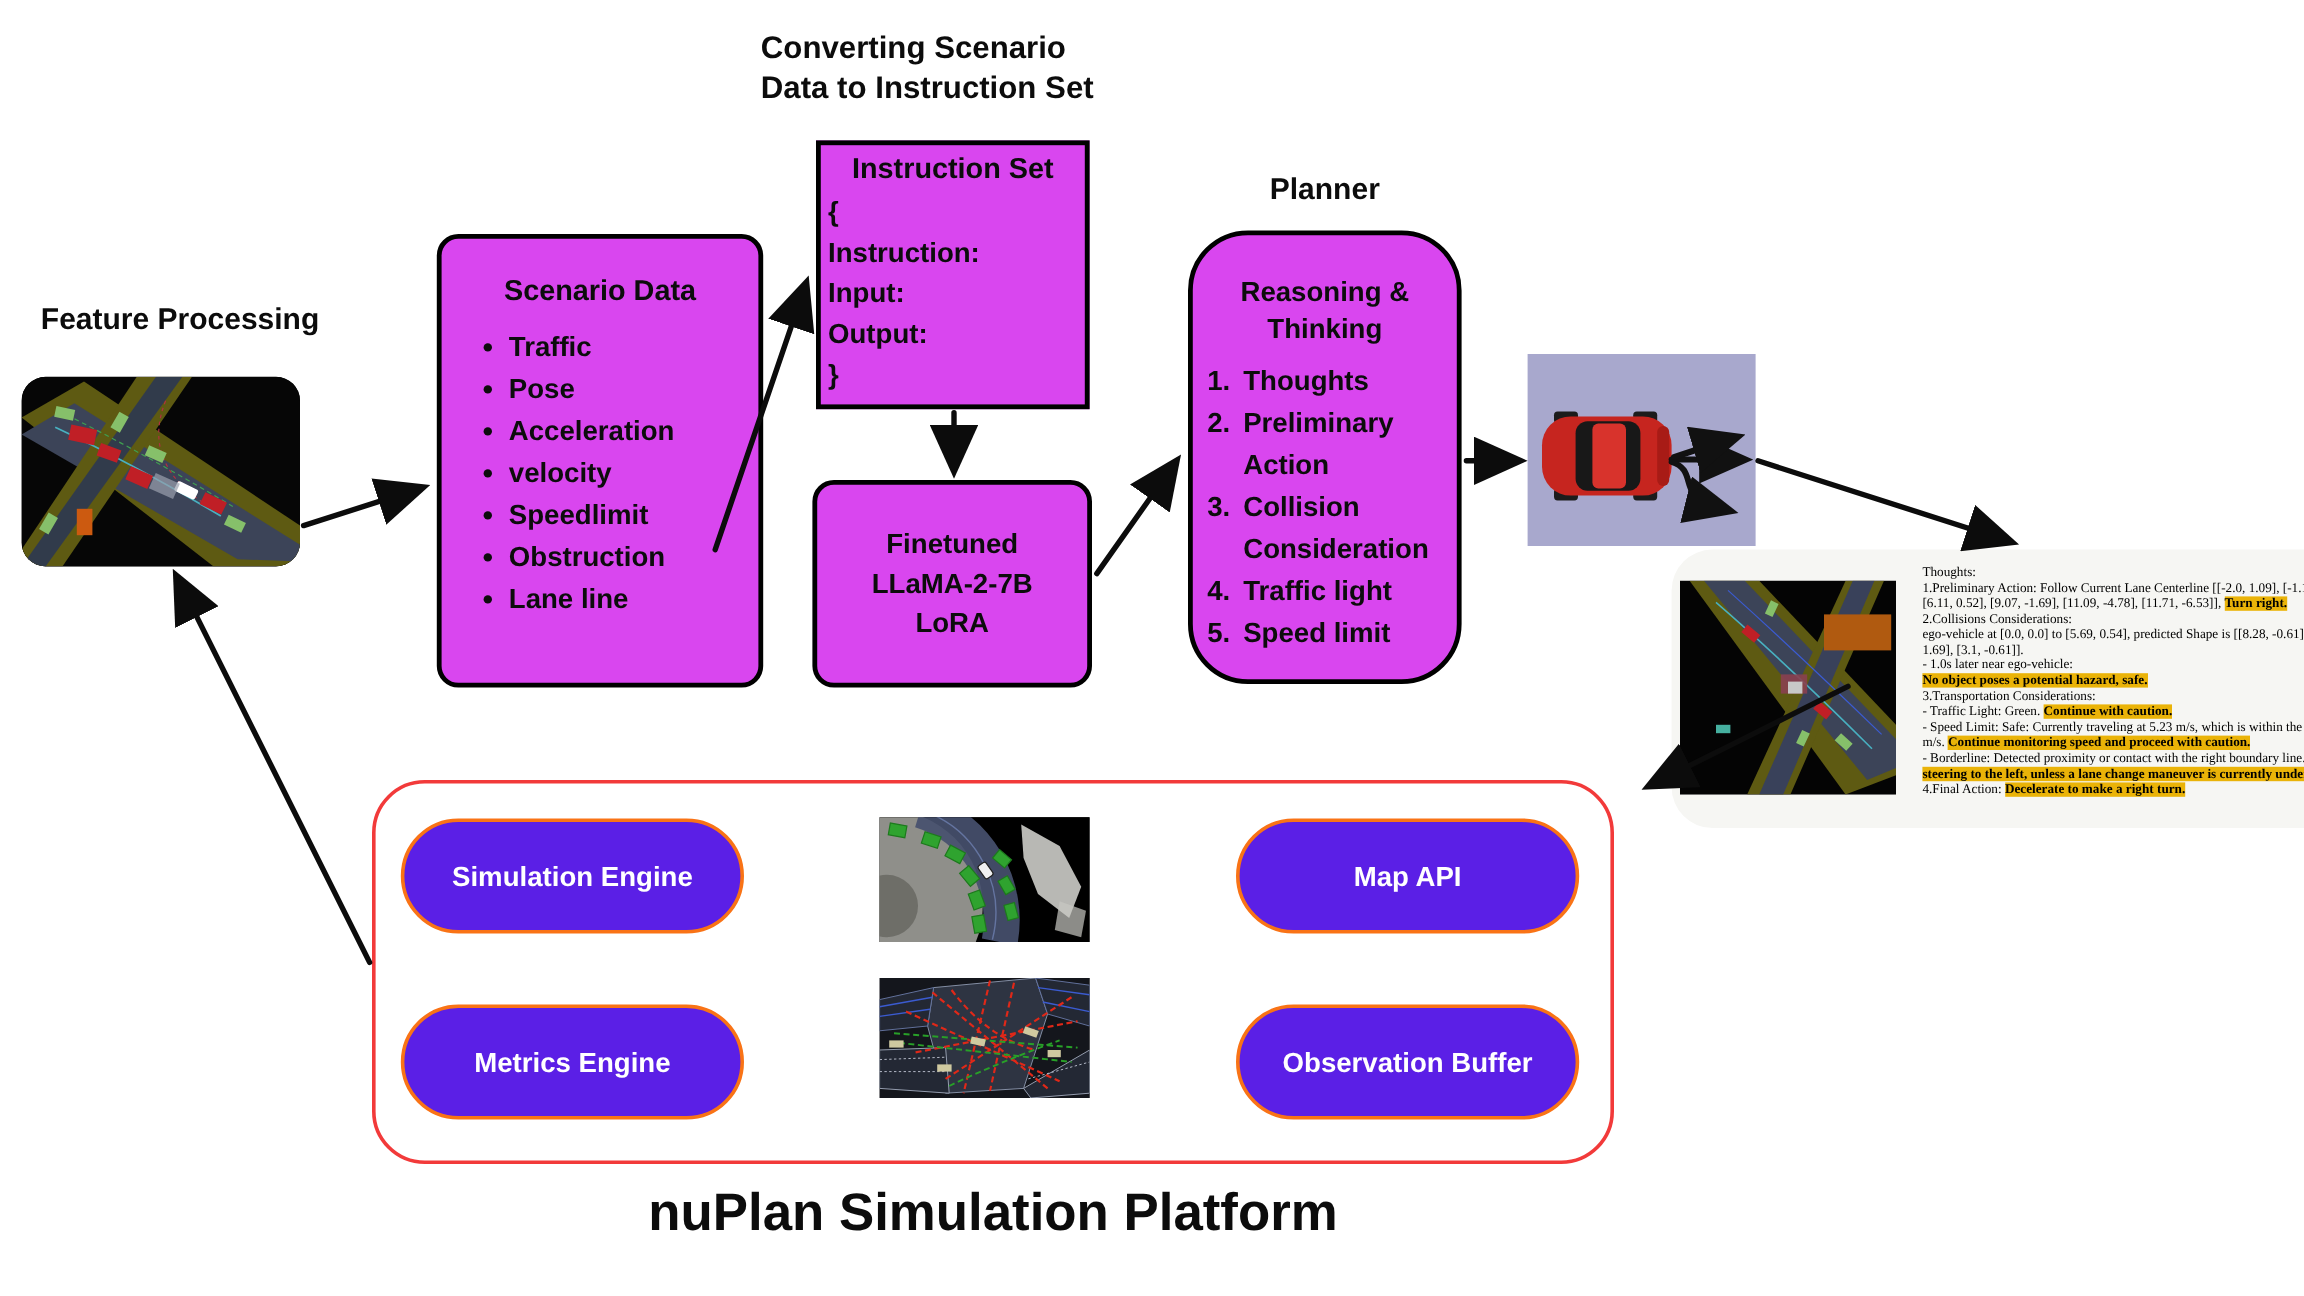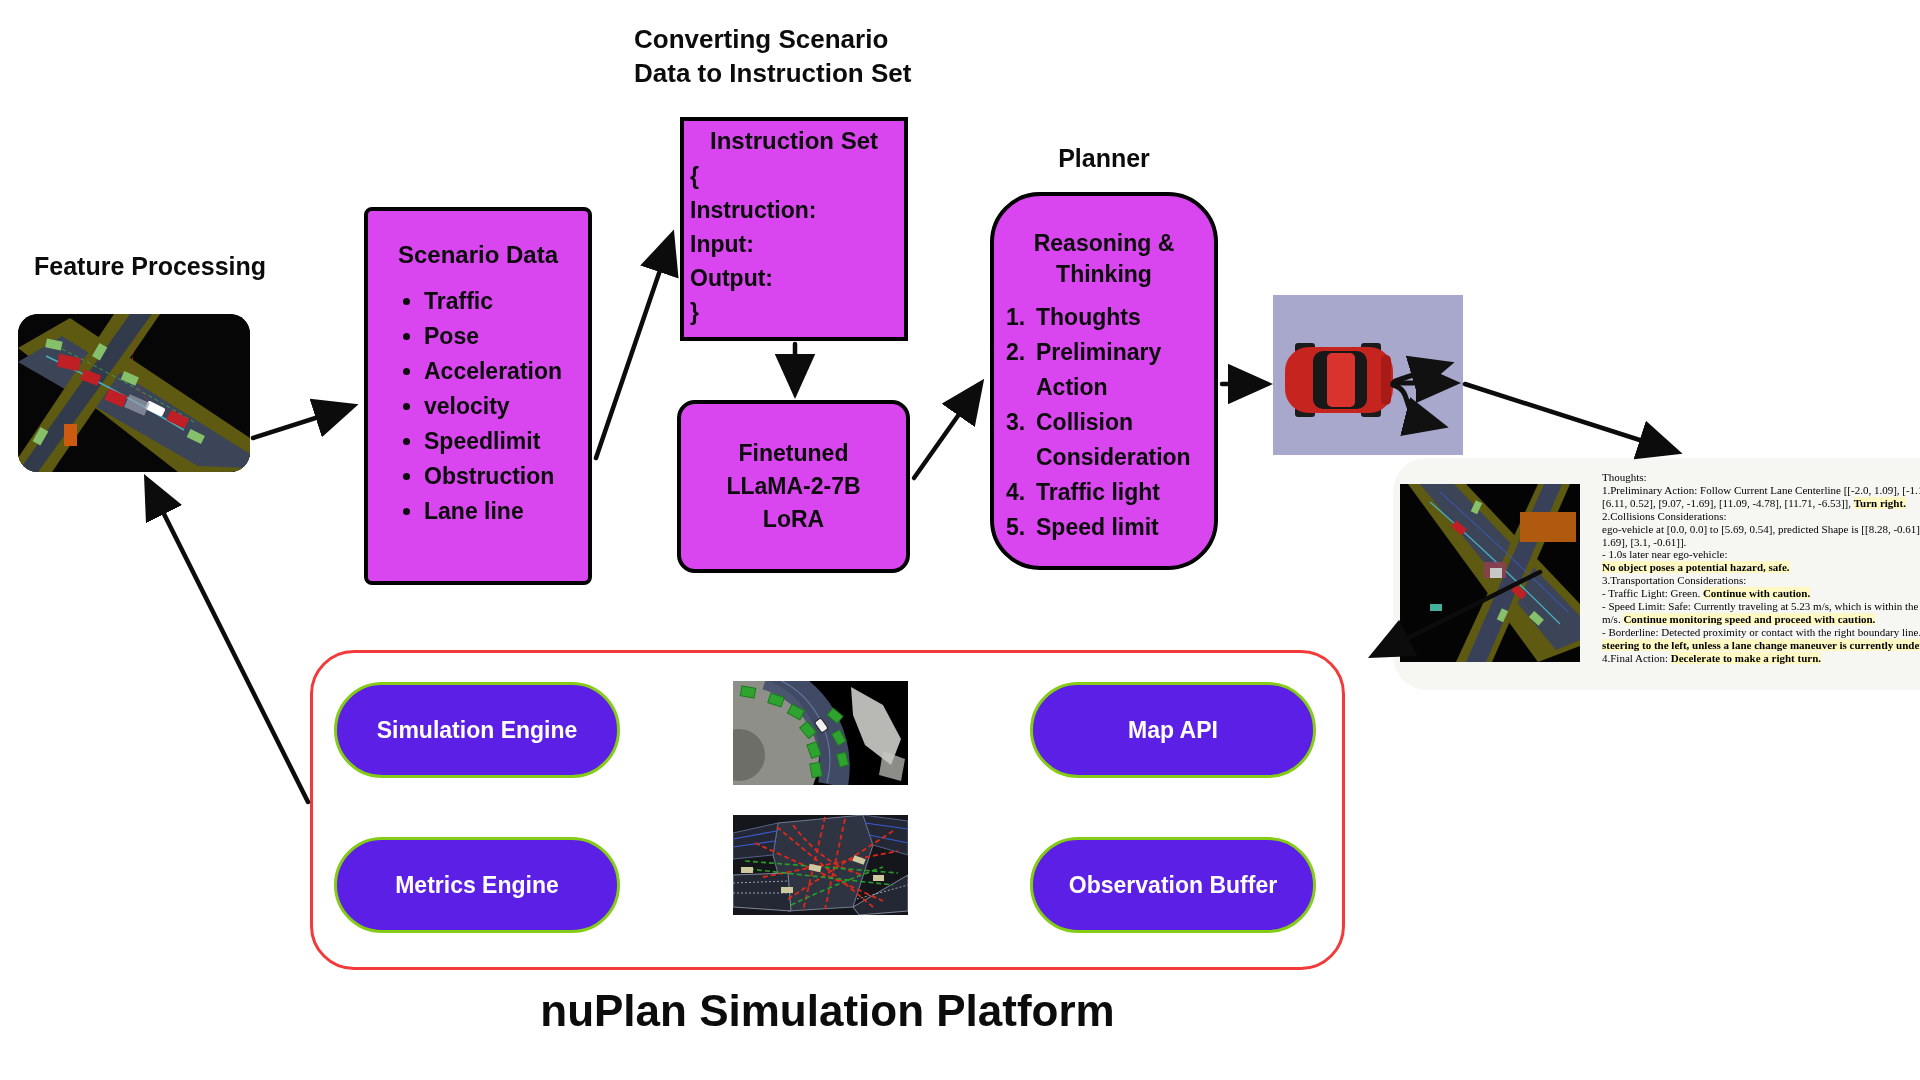--- a/index.html
+++ b/index.html
@@ -12,21 +12,21 @@
   #feature-label{left:34px;top:252px;width:250px;font-size:25px;font-weight:bold}
   #planner-label{left:990px;top:144px;width:228px;text-align:center;font-size:25px;font-weight:bold}
   #platform-title{left:310px;top:986px;width:1035px;text-align:center;font-size:44px;font-weight:bold}
 
   
   .blackbox{border:4px solid #000;background:#d946ef;box-sizing:border-box}
   #instruction-box{left:680px;top:117px;width:228px;height:224px}
   #instruction-box .ib-title{text-align:center;font-size:24px;font-weight:bold;margin-top:6px}
   #instruction-box .ib-lines{margin:4px 0 0 6px;font-size:23px;font-weight:bold;line-height:34px}
 
-  #scenario-box{left:364px;top:207px;width:228px;height:378px;border-radius:8px}
+  #scenario-box{left:364px;top:195px;width:272px;height:378px;border-radius:18px}
   #scenario-box .sb-title{text-align:center;font-size:24px;font-weight:bold;margin-top:30px}
   #scenario-box ul{margin:15px 0 0 0;padding-left:56px}
   #scenario-box li{font-size:23px;font-weight:bold;line-height:35px}
 
   #finetuned-box{left:677px;top:400px;width:233px;height:173px;border-radius:18px;
                  display:flex;align-items:center;justify-content:center;text-align:center;
                  font-size:23px;font-weight:bold;line-height:33px}
 
   #planner-box{left:990px;top:192px;width:228px;height:378px;border-radius:50px}
   #planner-box .pb-title{text-align:center;font-size:23px;font-weight:bold;line-height:31px;margin-top:32px}
@@ -40,26 +40,26 @@
   #car-image{left:1273px;top:295px;width:190px;height:160px;background:#a8a8cd}
   #right-panel{left:1393px;top:458px;width:560px;height:232px;border-radius:34px;background:#f6f6f3}
   #right-map{left:1400px;top:484px;width:180px;height:178px;background:#000}
   #sim-map{left:733px;top:681px;width:175px;height:104px;background:#000}
   #metrics-map{left:733px;top:815px;width:175px;height:100px;background:#14161c}
 
   
   #reasoning-text{left:1602px;top:471px;width:330px;font-family:"Liberation Serif",serif;
                   font-size:11px;line-height:12.9px;color:#000}
   .rline{white-space:nowrap}
-  .rline .hl{background:#fef9c3;font-weight:bold}
+  .rline .hl{background:#eab308;font-weight:bold}
 
   
   #platform-box{left:310px;top:650px;width:1035px;height:320px;border:3px solid #f23a3a;
                 border-radius:44px;box-sizing:border-box;background:#fff}
-  .pill{position:absolute;width:286px;height:96px;border:3px solid #84cc16;border-radius:48px;
+  .pill{position:absolute;width:286px;height:96px;border:3px solid #f97316;border-radius:48px;
         box-sizing:border-box;background:#5b1fe6;display:flex;align-items:center;justify-content:center;
         color:#fff;font-size:23px;font-weight:bold}
   #pill-sim{left:334px;top:682px}
   #pill-map{left:1030px;top:682px}
   #pill-metrics{left:334px;top:837px}
   #pill-obs{left:1030px;top:837px}
 
   #arrows{left:0;top:0;width:1920px;height:1080px;pointer-events:none}
 </style>
 </head>

